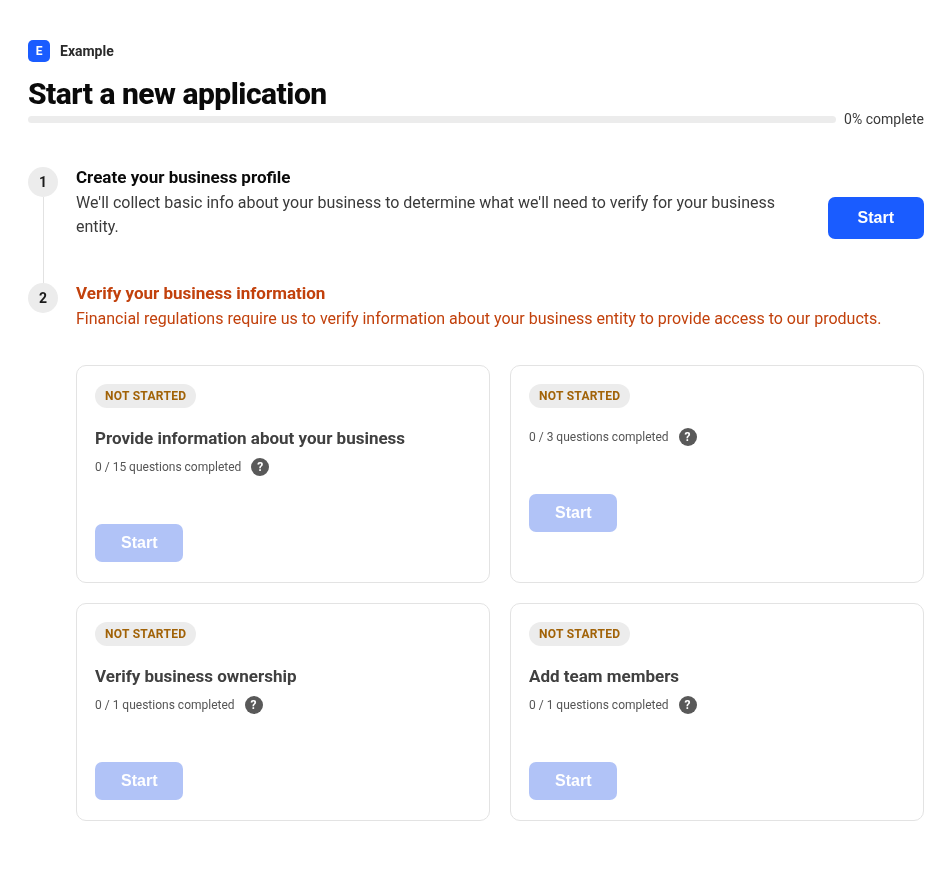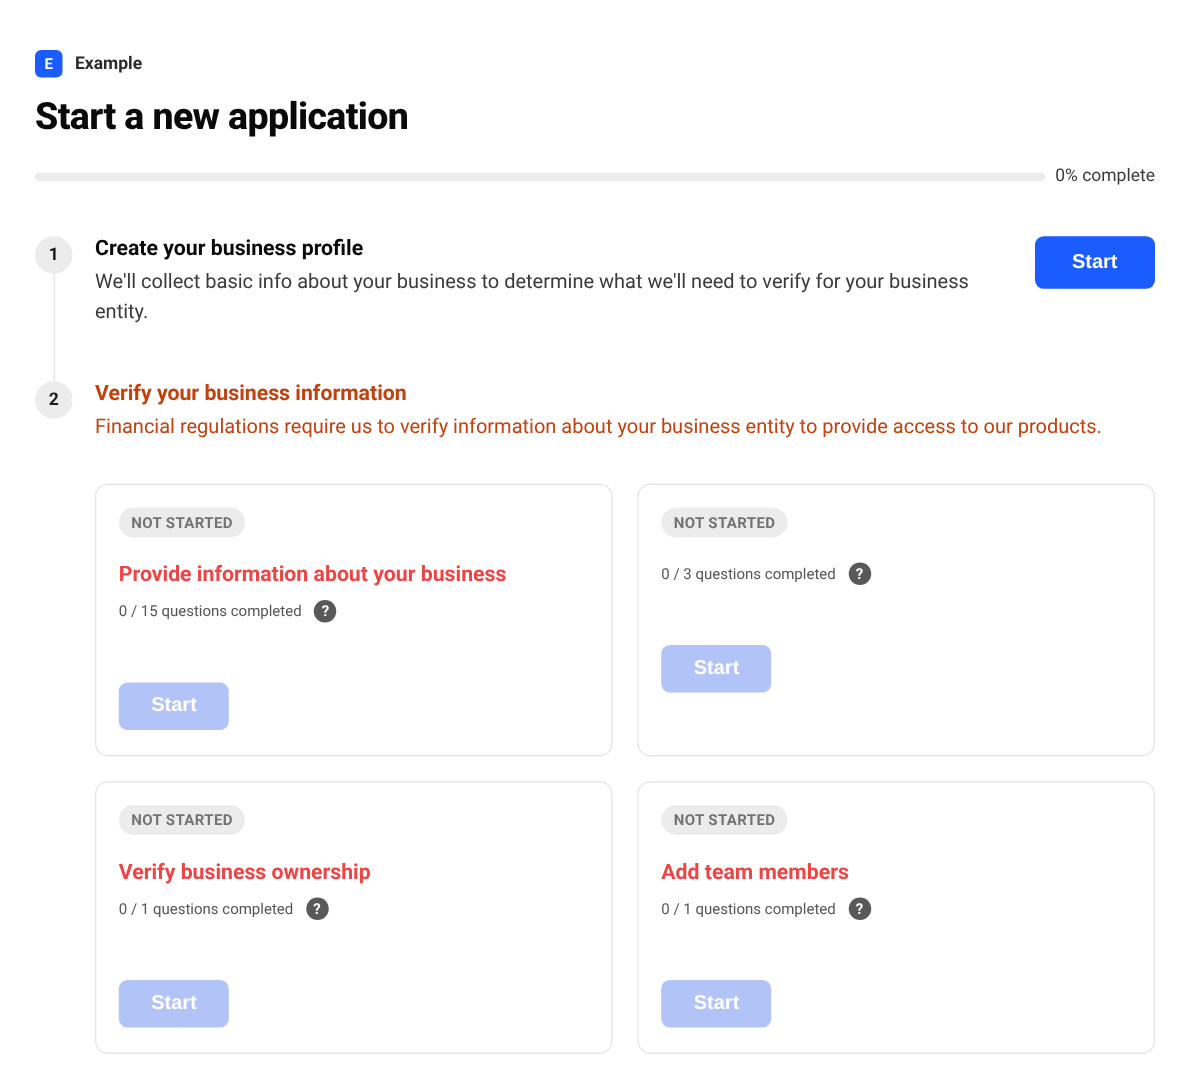--- a/index.html
+++ b/index.html
@@ -30,21 +30,20 @@
   }
   .brand-name {
     font-size: 14px;
     font-weight: 700;
     color: #2a2a2a;
   }
   .page-title {
     font-size: 30px;
     font-weight: 800;
     letter-spacing: -0.5px;
-    margin-bottom: 22px;
   }
   .progress-row {
     display: flex;
     align-items: center;
     gap: 8px;
     margin-bottom: 40px;
   }
   .progress-bar {
     flex: 1;
     height: 7px;
@@ -89,21 +88,21 @@
     width: 1px;
     background: #e2e2e2;
     height: calc(100% + 44px - 30px);
   }
   .step:last-child .step-connector { display: none; }
   .step-body {
     flex: 1;
   }
   .step-top {
     display: flex;
-    align-items: flex-start;
+    align-items: flex-end;
     gap: 20px;
   }
   .step-text { flex: 1; }
   .step-heading {
     font-size: 17px;
     font-weight: 700;
     margin-bottom: 4px;
   }
   .step-desc {
     font-size: 16px;
@@ -135,33 +134,33 @@
   .card {
     border: 1px solid #e3e3e3;
     border-radius: 10px;
     padding: 18px 18px 20px 18px;
     display: flex;
     flex-direction: column;
   }
   .status-pill {
     display: inline-block;
     background: #ececec;
-    color: #737373;
+    color: #a16207;
     font-size: 12px;
     font-weight: 700;
     letter-spacing: 0.3px;
     padding: 5px 10px;
     border-radius: 999px;
     align-self: flex-start;
     margin-bottom: 20px;
   }
   .card-title {
     font-size: 17px;
     font-weight: 700;
-    color: #ef4444;
+    color: #404040;
     margin-bottom: 10px;
   }
   .card-sub-row {
     display: flex;
     align-items: center;
     gap: 10px;
     margin-bottom: 48px;
   }
   .card-sub {
     font-size: 12px;

